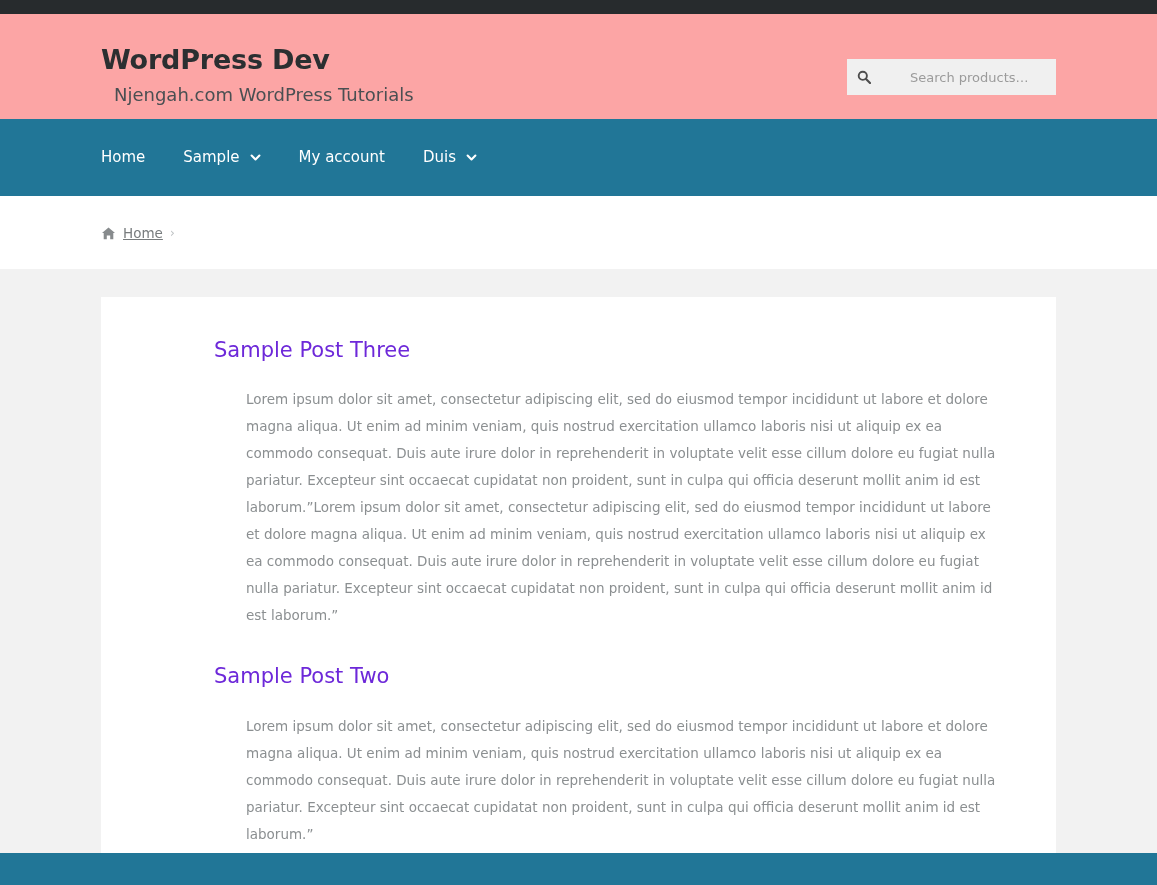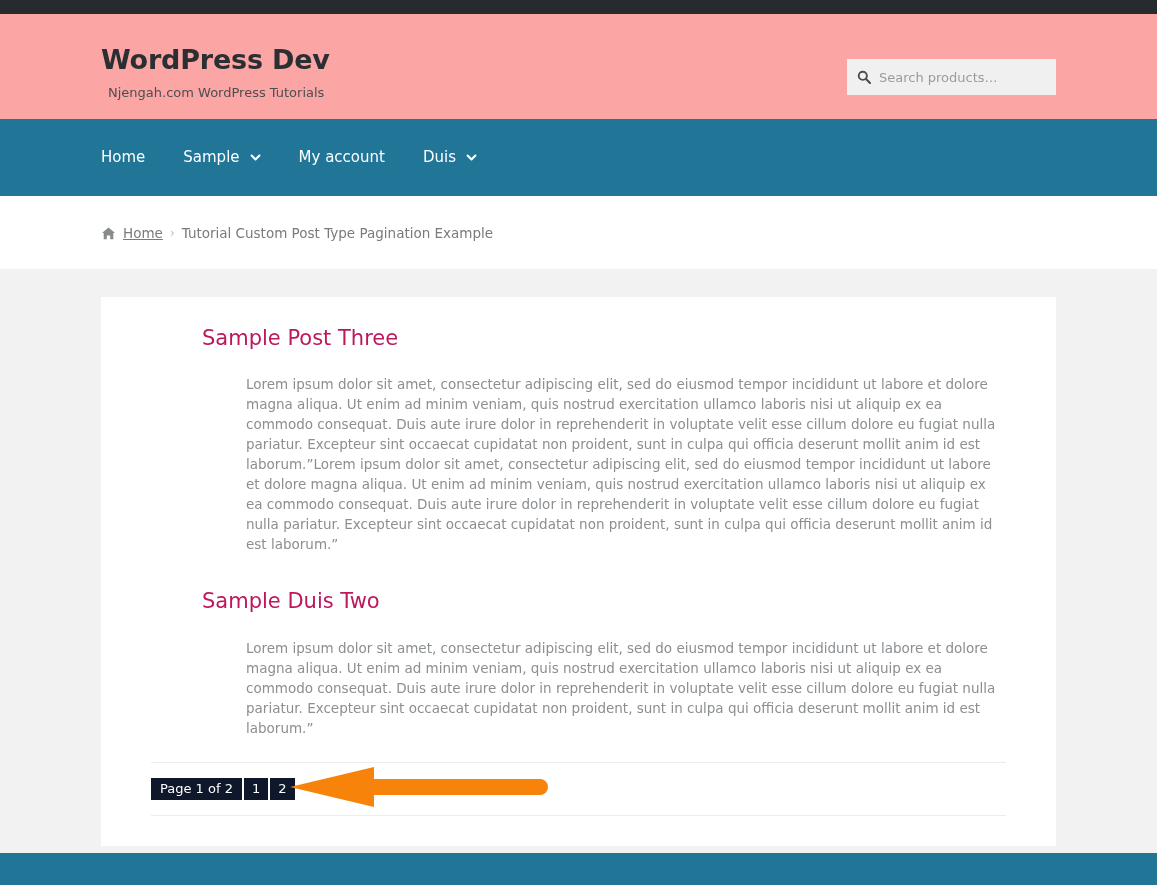--- a/index.html
+++ b/index.html
@@ -36,37 +36,38 @@
     left: 0;
     top: 32px;
     font-size: 27px;
     font-weight: bold;
     color: #2b2f31;
     letter-spacing: -0.2px;
     line-height: 1;
   }
   .site-desc {
     position: absolute;
-    left: 7px;
+    left: 13px;
     top: 72px;
-    font-size: 13px;
+    font-size: 18px;
     color: #4a4f52;
     line-height: 1;
   }
   .search-box {
     position: absolute;
     right: 0;
     top: 45px;
     width: 209px;
     height: 36px;
     background: #f0f0f0;
     border: none;
     display: flex;
     align-items: center;
     padding: 0 10px;
+    gap: 31px;
   }
   .search-icon {
     width: 14px;
     height: 14px;
     margin-right: 8px;
     flex: none;
     position: relative;
     top: 0px;
   }
   .search-icon svg { display: block; }
@@ -151,34 +152,34 @@
     padding-top: 28px;
   }
   .card {
     width: 955px;
     margin: 0 auto;
     background: #ffffff;
     padding: 28px 50px 30px 50px;
     min-height: 516px;
   }
   .post-title {
-    color: #be185d;
+    color: #6d28d9;
     font-size: 21px;
     font-weight: normal;
-    margin: 0;
+    margin: 12px;
     padding: 0 0 0 51px;
     line-height: 1.3;
   }
   .post-entry { padding-top: 0; }
   .post-entry + .post-entry { margin-top: 34px; }
   .post-body {
     margin: 22px 0 0 0;
     padding-left: 95px;
     font-size: 13.5px;
-    line-height: 20px;
+    line-height: 27px;
     color: #8b8f91;
     text-align: left;
   }
 
   
   .pagination-zone {
     margin-top: 24px;
     position: relative;
   }
   .rule {
@@ -286,34 +287,33 @@
 
   <div class="breadcrumb-bar">
     <div class="breadcrumb">
       <span class="home-icon">
         <svg width="15" height="15" viewBox="0 0 15 15">
           <path d="M7.5 1.4 L14 7.1 L12.3 7.1 L12.3 13.3 L9.2 13.3 L9.2 9.4 L5.8 9.4 L5.8 13.3 L2.7 13.3 L2.7 7.1 L1 7.1 Z" fill="#878b8d"></path>
         </svg>
       </span>
       <a href="#">Home</a>
       <span class="crumb-sep">›</span>
-      <span>Tutorial Custom Post Type Pagination Example</span>
     </div>
   </div>
 
   <div class="content-wrap">
     <div class="card">
 
       <article class="post-entry">
         <h2 class="post-title">Sample Post Three</h2>
         <p class="post-body">Lorem ipsum dolor sit amet, consectetur adipiscing elit, sed do eiusmod tempor incididunt ut labore et dolore magna aliqua. Ut enim ad minim veniam, quis nostrud exercitation ullamco laboris nisi ut aliquip ex ea commodo consequat. Duis aute irure dolor in reprehenderit in voluptate velit esse cillum dolore eu fugiat nulla pariatur. Excepteur sint occaecat cupidatat non proident, sunt in culpa qui officia deserunt mollit anim id est laborum.”Lorem ipsum dolor sit amet, consectetur adipiscing elit, sed do eiusmod tempor incididunt ut labore et dolore magna aliqua. Ut enim ad minim veniam, quis nostrud exercitation ullamco laboris nisi ut aliquip ex ea commodo consequat. Duis aute irure dolor in reprehenderit in voluptate velit esse cillum dolore eu fugiat nulla pariatur. Excepteur sint occaecat cupidatat non proident, sunt in culpa qui officia deserunt mollit anim id est laborum.”</p>
       </article>
 
       <article class="post-entry">
-        <h2 class="post-title">Sample Duis Two</h2>
+        <h2 class="post-title">Sample Post Two</h2>
         <p class="post-body">Lorem ipsum dolor sit amet, consectetur adipiscing elit, sed do eiusmod tempor incididunt ut labore et dolore magna aliqua. Ut enim ad minim veniam, quis nostrud exercitation ullamco laboris nisi ut aliquip ex ea commodo consequat. Duis aute irure dolor in reprehenderit in voluptate velit esse cillum dolore eu fugiat nulla pariatur. Excepteur sint occaecat cupidatat non proident, sunt in culpa qui officia deserunt mollit anim id est laborum.”</p>
       </article>
 
       <div class="pagination-zone">
         <div class="rule"></div>
 
         <div class="pagination-row">
           <div class="page-links">
             <span class="page-link page-info">Page 1 of 2</span>
             <span class="page-link">1</span>

